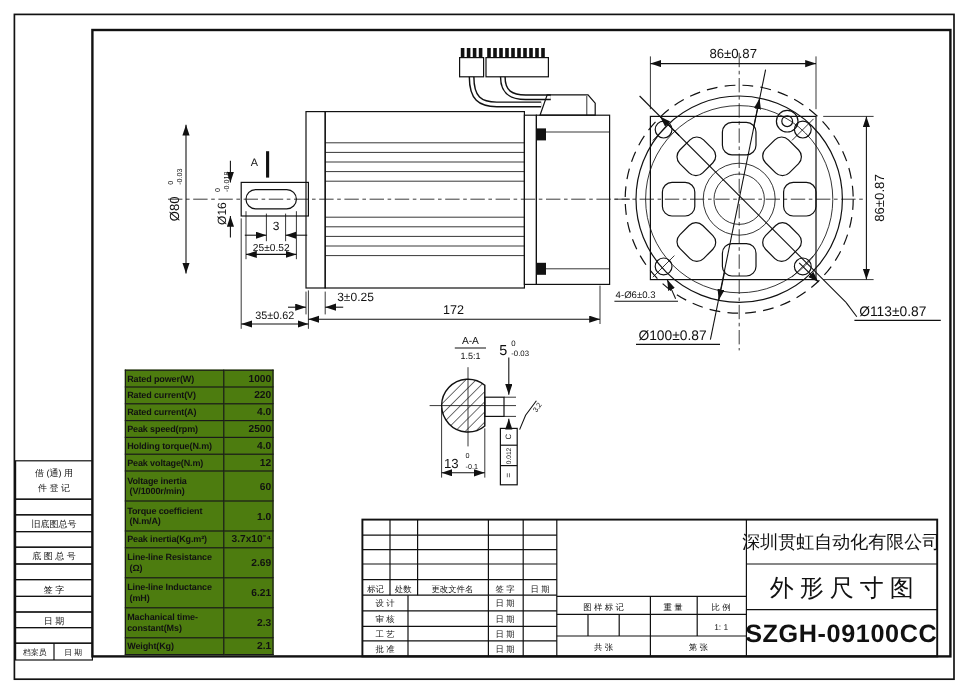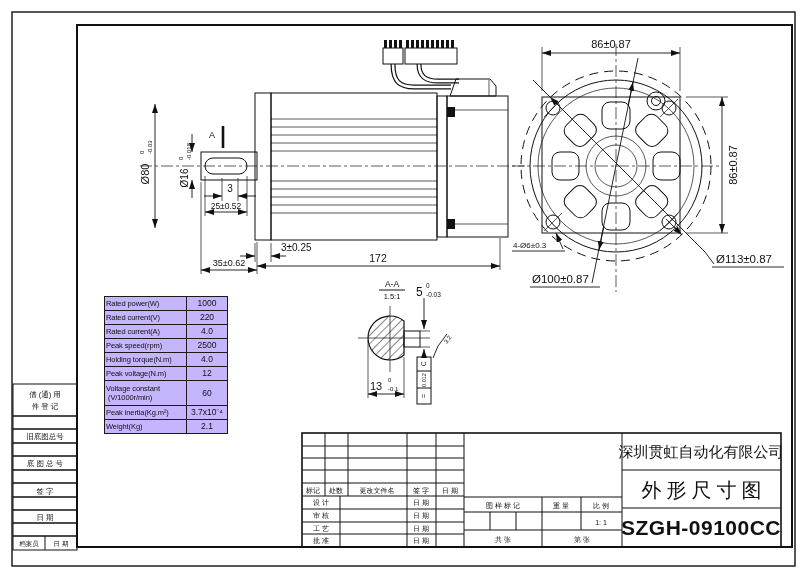--- a/index.html
+++ b/index.html
@@ -10,25 +10,25 @@
   .t6{font-size:6px}.t65{font-size:6.5px}.t7{font-size:7px}.t75{font-size:7.5px}
   .t8{font-size:8px}.t85{font-size:8.5px}.t9{font-size:9px}.t10{font-size:10px}
   .t105{font-size:10.5px}.t11{font-size:11px}.t115{font-size:11.5px}.t12{font-size:12px}
   .t15{font-size:15px}.t20{font-size:20px;letter-spacing:5px}.t21{font-size:21px;font-weight:600;letter-spacing:.5px}
   .mid{text-anchor:middle}
   .ln{stroke:#111;stroke-width:1;fill:none}
   .thin{stroke:#111;stroke-width:.7;fill:none}
   .cl{stroke:#333;stroke-width:.8;fill:none;stroke-dasharray:12 3 3 3}
   .dash{stroke:#111;stroke-width:1;fill:none;stroke-dasharray:9 6}
   .dim{stroke:#111;stroke-width:.9;fill:none}
-  #specs{position:absolute;left:104px;top:296px;border-collapse:collapse;table-layout:fixed;
-         background:#c4b5fd;font-family:"Liberation Sans",sans-serif;}
+  #specs{position:absolute;left:104px;top:308px;border-collapse:collapse;table-layout:fixed;
+         background:#4d7c0f;font-family:"Liberation Sans",sans-serif;font-weight:bold;}
   #specs td{border:1px solid #1a1a1a;padding:0 1px;white-space:pre;overflow:hidden;
             font-size:7.5px;line-height:1.25;letter-spacing:-.1px;}
-  #specs td.val{width:38px;text-align:center;font-size:8.5px;letter-spacing:0;}
+  #specs td.val{width:38px;text-align:right;font-size:8.5px;letter-spacing:0;}
   #specs td.lbl{width:79px;}
   #specs tr.s{height:14px}#specs tr.d{height:25px}
 </style>
 </head>
 <body>
 
 <div class="page">
 
 <svg width="808" height="578" viewBox="0 0 808 578">
   <defs>
@@ -355,28 +355,48 @@
         </tr>
   <tr class="s">
           <td class="lbl">Holding torque(N.m)</td>
           <td class="val">4.0</td>
         </tr>
   <tr class="s">
           <td class="lbl">Peak voltage(N.m)</td>
           <td class="val">12</td>
         </tr>
   <tr class="d">
-          <td class="lbl">Voltage constant
+          <td class="lbl">Voltage inertia
  (V/1000r/min)</td>
           <td class="val">60</td>
         </tr>
+  <tr class="d">
+          <td class="lbl">Torque coefficient
+ (N.m/A)</td>
+          <td class="val">1.0</td>
+        </tr>
   <tr class="s">
           <td class="lbl">Peak inertia(Kg.m²)</td>
           <td class="val">3.7x10⁻⁴</td>
         </tr>
+  <tr class="d">
+          <td class="lbl">Line-line Resistance
+ (Ω)</td>
+          <td class="val">2.69</td>
+        </tr>
+  <tr class="d">
+          <td class="lbl">Line-line Inductance
+ (mH)</td>
+          <td class="val">6.21</td>
+        </tr>
+  <tr class="d">
+          <td class="lbl">Machanical time-
+constant(Ms)</td>
+          <td class="val">2.3</td>
+        </tr>
   <tr class="s">
           <td class="lbl">Weight(Kg)</td>
           <td class="val">2.1</td>
         </tr>
 </tbody>
     </table>
 
 </div>
 
 </body></html>

